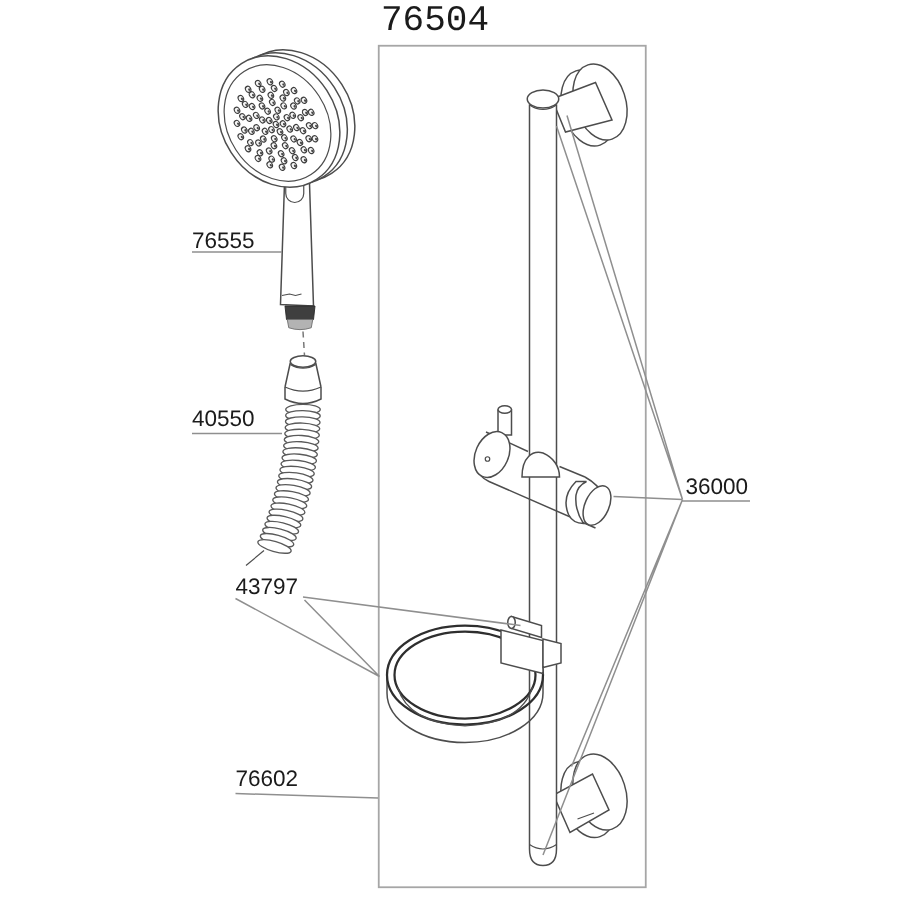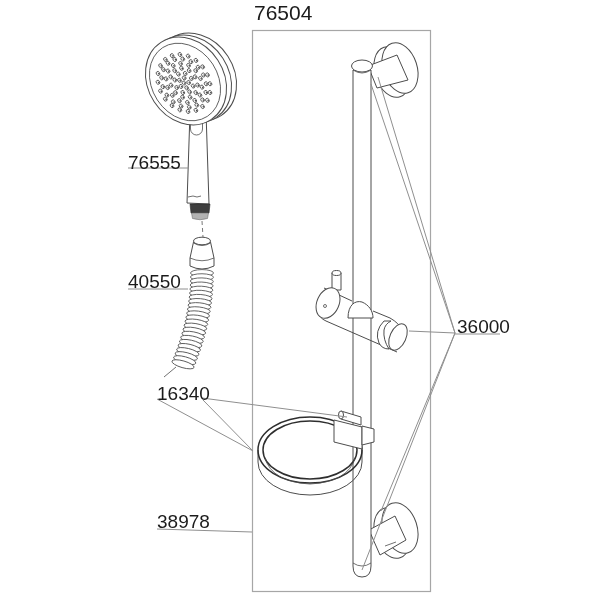--- a/index.html
+++ b/index.html
@@ -15,22 +15,22 @@
   .wf{stroke:var(--line);stroke-width:1;fill:#fff;}
   .dk{stroke:#2e2e2e;stroke-width:1.5;fill:none;}
   .box{stroke:var(--box);stroke-width:1.2;fill:none;}
   .ld{stroke:var(--leader);stroke-width:1;fill:none;}
   .dash{stroke:#787878;stroke-width:1;fill:none;stroke-dasharray:4 3;}
   .noz{fill:#f4f4f4;stroke:#3c3c3c;stroke-width:0.8;}
   .nozdot{fill:#4a4a4a;stroke:none;}
   .coil{fill:#fff;stroke:#5a5a5a;stroke-width:0.9;}
   .band-dark{fill:var(--dark-band);stroke:#2a2a2a;stroke-width:0.6;}
   .band-gray{fill:#b3b3b3;stroke:#6e6e6e;stroke-width:0.6;}
-  .lbl{position:absolute;font-size:19px;color:var(--text);white-space:nowrap;}
-  .lbl.title{font-size:21px;}
+  .lbl{position:absolute;font-size:15px;color:var(--text);white-space:nowrap;}
+  .lbl.title{font-size:24px;font-family:Liberation Mono, monospace;}
   .lbl-76504{left:254px;top:1px;}
   .lbl-76555{left:128px;top:152px;}
   .lbl-76650{left:128px;top:271px;}
   .lbl-23905{left:157px;top:383px;}
   .lbl-76602{left:157px;top:511px;}
   .lbl-23900{left:457px;top:316px;}
 </style>
 </head>
 <body>
 
@@ -291,16 +291,16 @@
       <path class="ld" d="M128,289 L188,289"></path>
       <path class="ld" d="M157,399 L253,451 M203,400 L253,451 M202,398 L347,417"></path>
       <path class="ld" d="M157,529 L252,532"></path>
       <path class="ld" d="M409,331 L455,333 M455,334 L500,334 M455,333 L371,84 M455,333 L378,77 M455,333 L381,511 M455,333 L362,570"></path>
     </g>
   </svg>
 
   <div class="lbl title lbl-76504">76504</div>
   <div class="lbl lbl-76555">76555</div>
   <div class="lbl lbl-76650">40550</div>
-  <div class="lbl lbl-23905">16340</div>
-  <div class="lbl lbl-76602">38978</div>
+  <div class="lbl lbl-23905">43797</div>
+  <div class="lbl lbl-76602">76602</div>
   <div class="lbl lbl-23900">36000</div>
 </div>
 
 </body></html>

